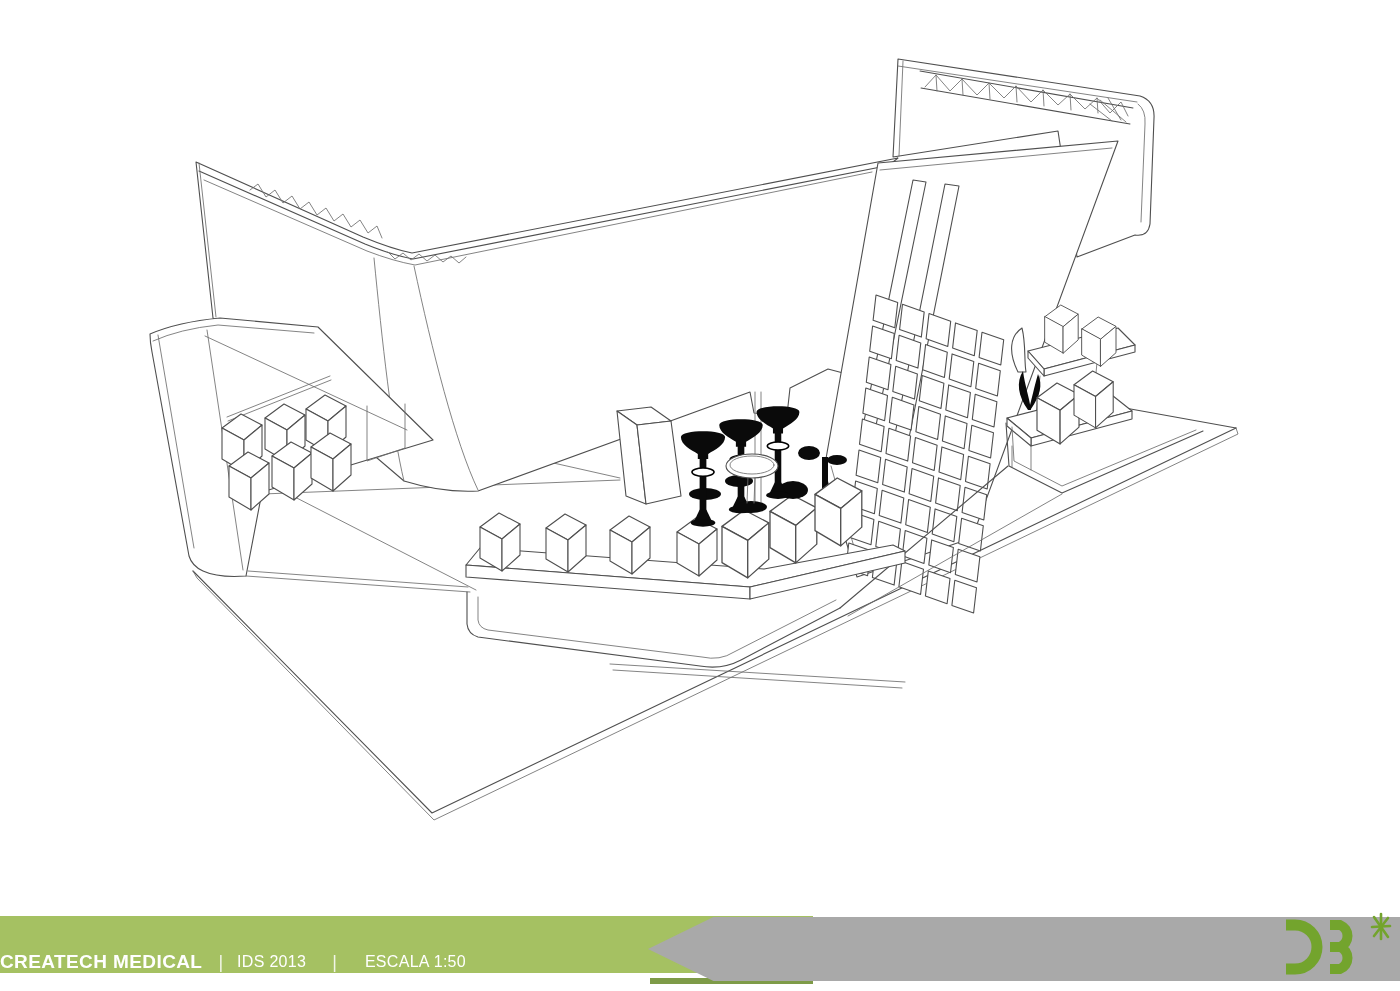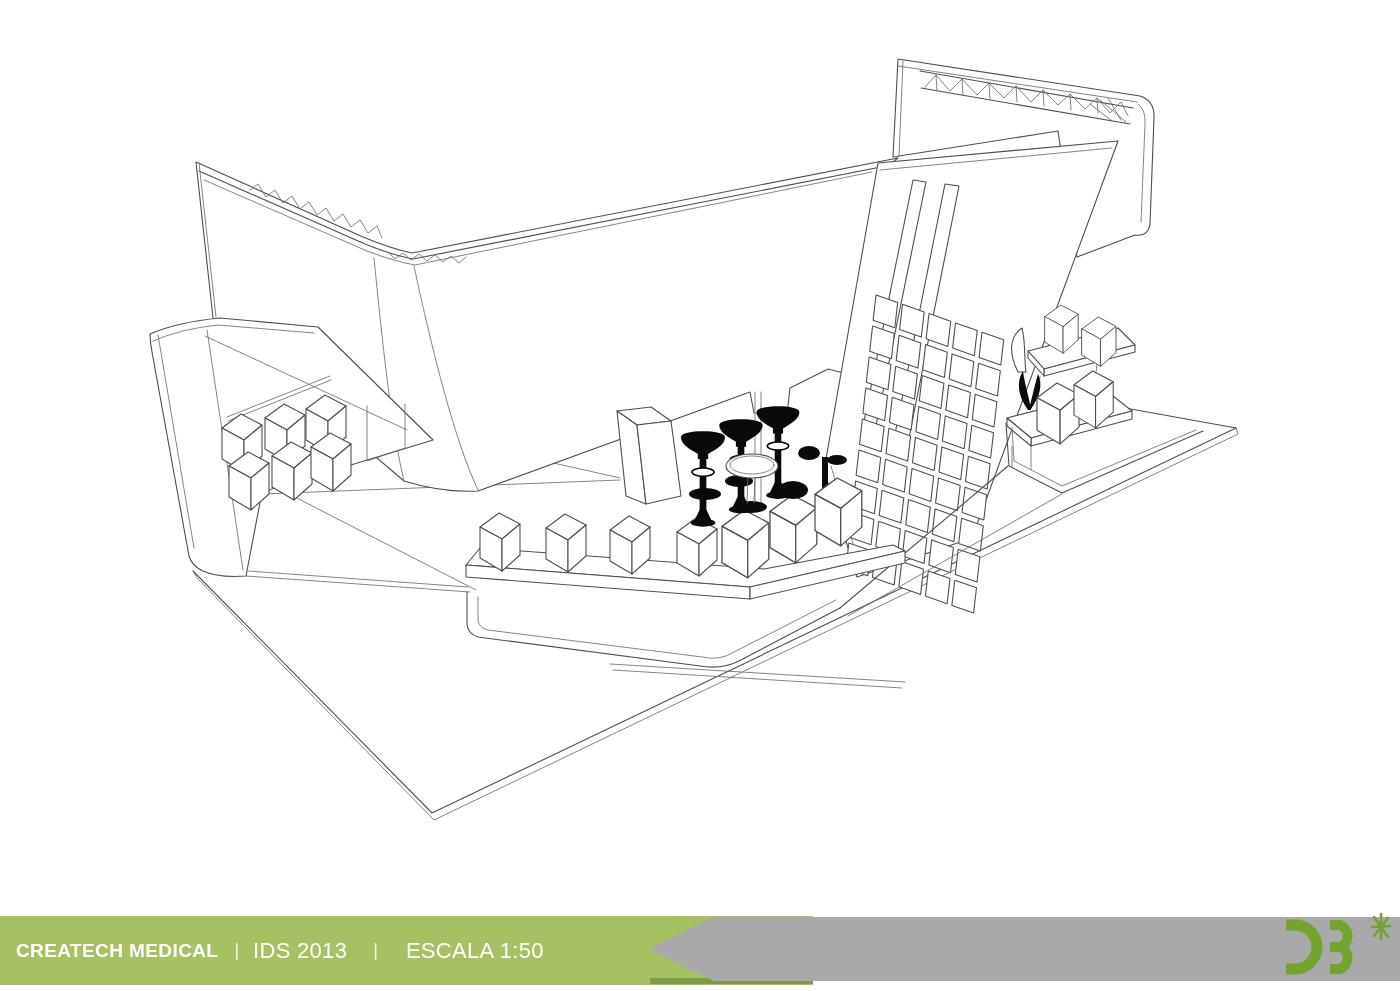--- a/index.html
+++ b/index.html
@@ -5,29 +5,29 @@
   html,body{margin:0;padding:0;background:#fff;}
   .page{position:relative;width:1400px;height:991px;background:#fff;overflow:hidden;
         font-family:"Liberation Sans",sans-serif;}
   svg.drawing{position:absolute;left:0;top:0;}
   
   .ln{fill:none;stroke:#4f4f4f;stroke-width:1.1;stroke-linejoin:round;stroke-linecap:round;}
   .thin{stroke:#6e6e6e;stroke-width:0.85;}
   .f{fill:#ffffff;}
   .blk{fill:#0a0a0a;stroke:none;}
   
-  .green-bar{position:absolute;left:0;top:916px;width:813px;height:69px;z-index:1;
-             display:flex;align-items:center;padding-left:16px;box-sizing:border-box;}
+  .green-bar{position:absolute;left:0;top:916px;width:813px;height:57px;z-index:1;
+             display:flex;align-items:flex-end;box-sizing:border-box;}
   .green-shadow{position:absolute;left:650px;top:978px;width:163px;height:6px;z-index:2;}
   .gray-band{position:absolute;left:648px;top:917px;width:752px;height:64px;z-index:3;
              clip-path:polygon(0 50%,8.7% 0,100% 0,100% 100%,8.7% 100%);}
   .footer-text{display:flex;align-items:center;color:#fff;white-space:nowrap;}
   .proj{font-size:19px;font-weight:bold;letter-spacing:.4px;}
   .sep{font-size:18px;font-weight:300;opacity:.85;margin:0 14px 0 16px;}
-  .evt,.scl{font-size:22px;letter-spacing:.3px;}
+  .evt,.scl{font-size:16px;letter-spacing:.3px;}
   .scl{margin-left:14px;}
   .evt{margin-right:10px;}
   .logo-svg{position:absolute;left:1278px;top:912px;z-index:4;}
 </style>
 </head>
 <body>
 
 <div class="page">
 
   <svg class="drawing" width="1400" height="900" viewBox="0 0 1400 900" role="img" aria-label="Exhibition stand 3D wireframe line drawing">

